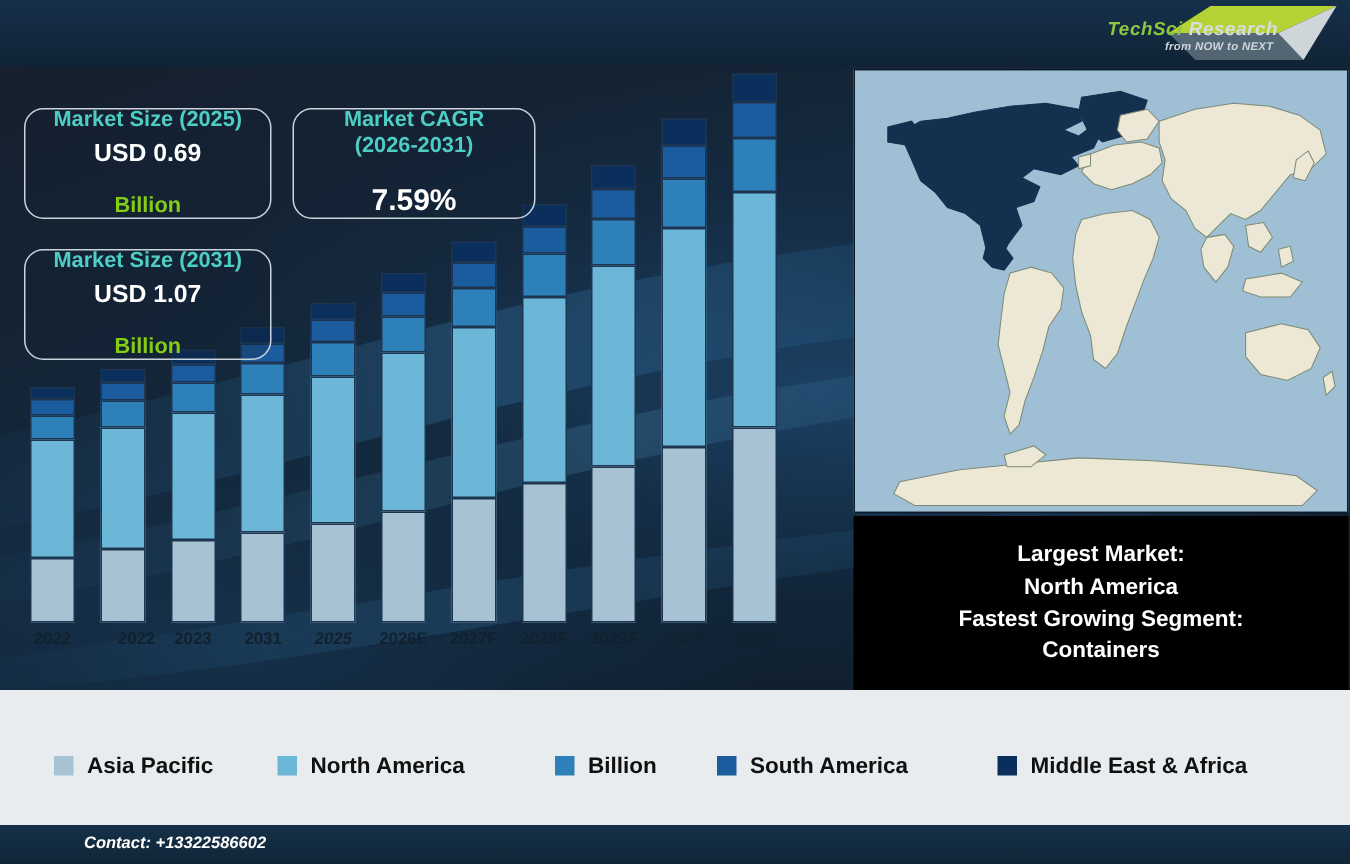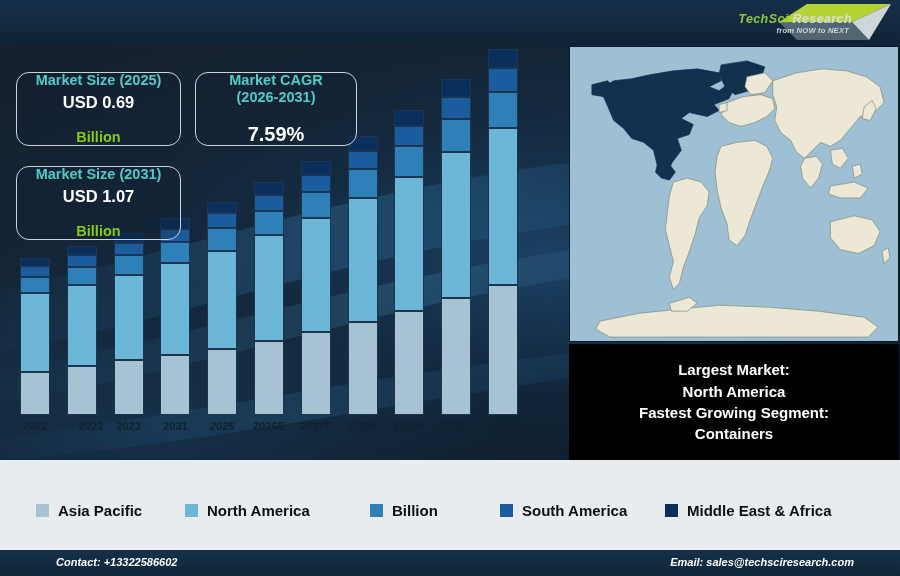--- a/index.html
+++ b/index.html
@@ -331,28 +331,27 @@
         <span class="legend-label">Asia Pacific</span>
       </div>
       <div class="legend-item" style="position: absolute; left: 185px;">
         <span class="legend-swatch" style="background: rgb(108, 183, 216);"></span>
         <span class="legend-label">North America</span>
       </div>
       <div class="legend-item" style="position: absolute; left: 370px;">
         <span class="legend-swatch" style="background: rgb(46, 129, 184);"></span>
         <span class="legend-label">Billion</span>
       </div>
-      <div class="legend-item" style="position: absolute; left: 500px;">
+      <div class="legend-item" style="position: absolute; left: 478px;">
         <span class="legend-swatch" style="background: rgb(26, 92, 158);"></span>
         <span class="legend-label">South America</span>
       </div>
       <div class="legend-item" style="position: absolute; left: 665px;">
         <span class="legend-swatch" style="background: rgb(10, 47, 92);"></span>
         <span class="legend-label">Middle East &amp; Africa</span>
       </div>
     </div>
 
   <div class="footer">
     <div class="footer-left">Contact: +13322586602</div>
-    <div class="footer-right">Email: sales@techsciresearch.com</div>
   </div>
 
 </div>
 
 </body></html>

